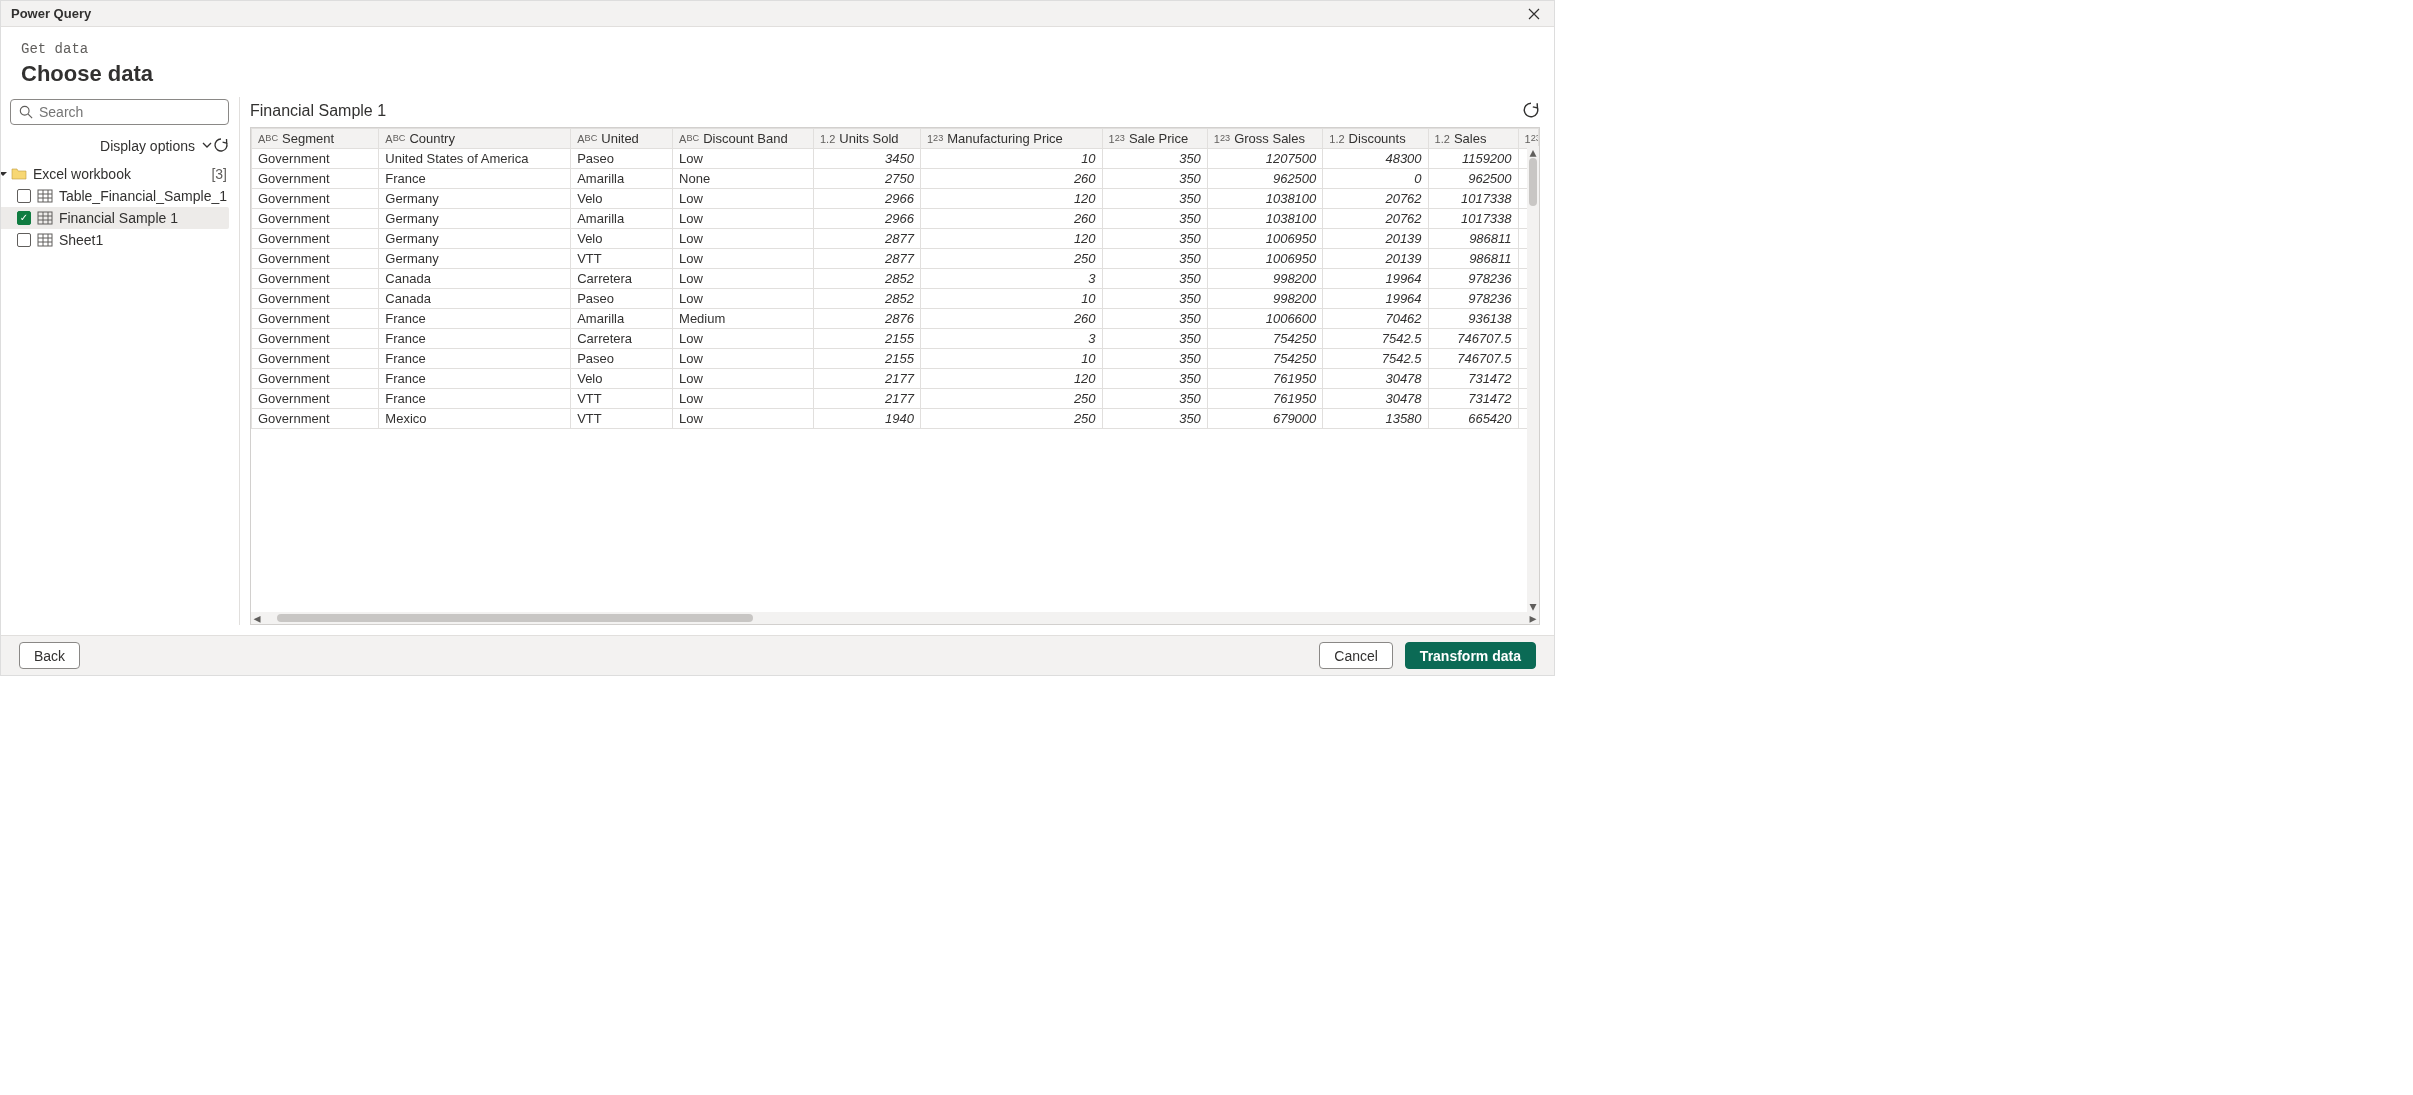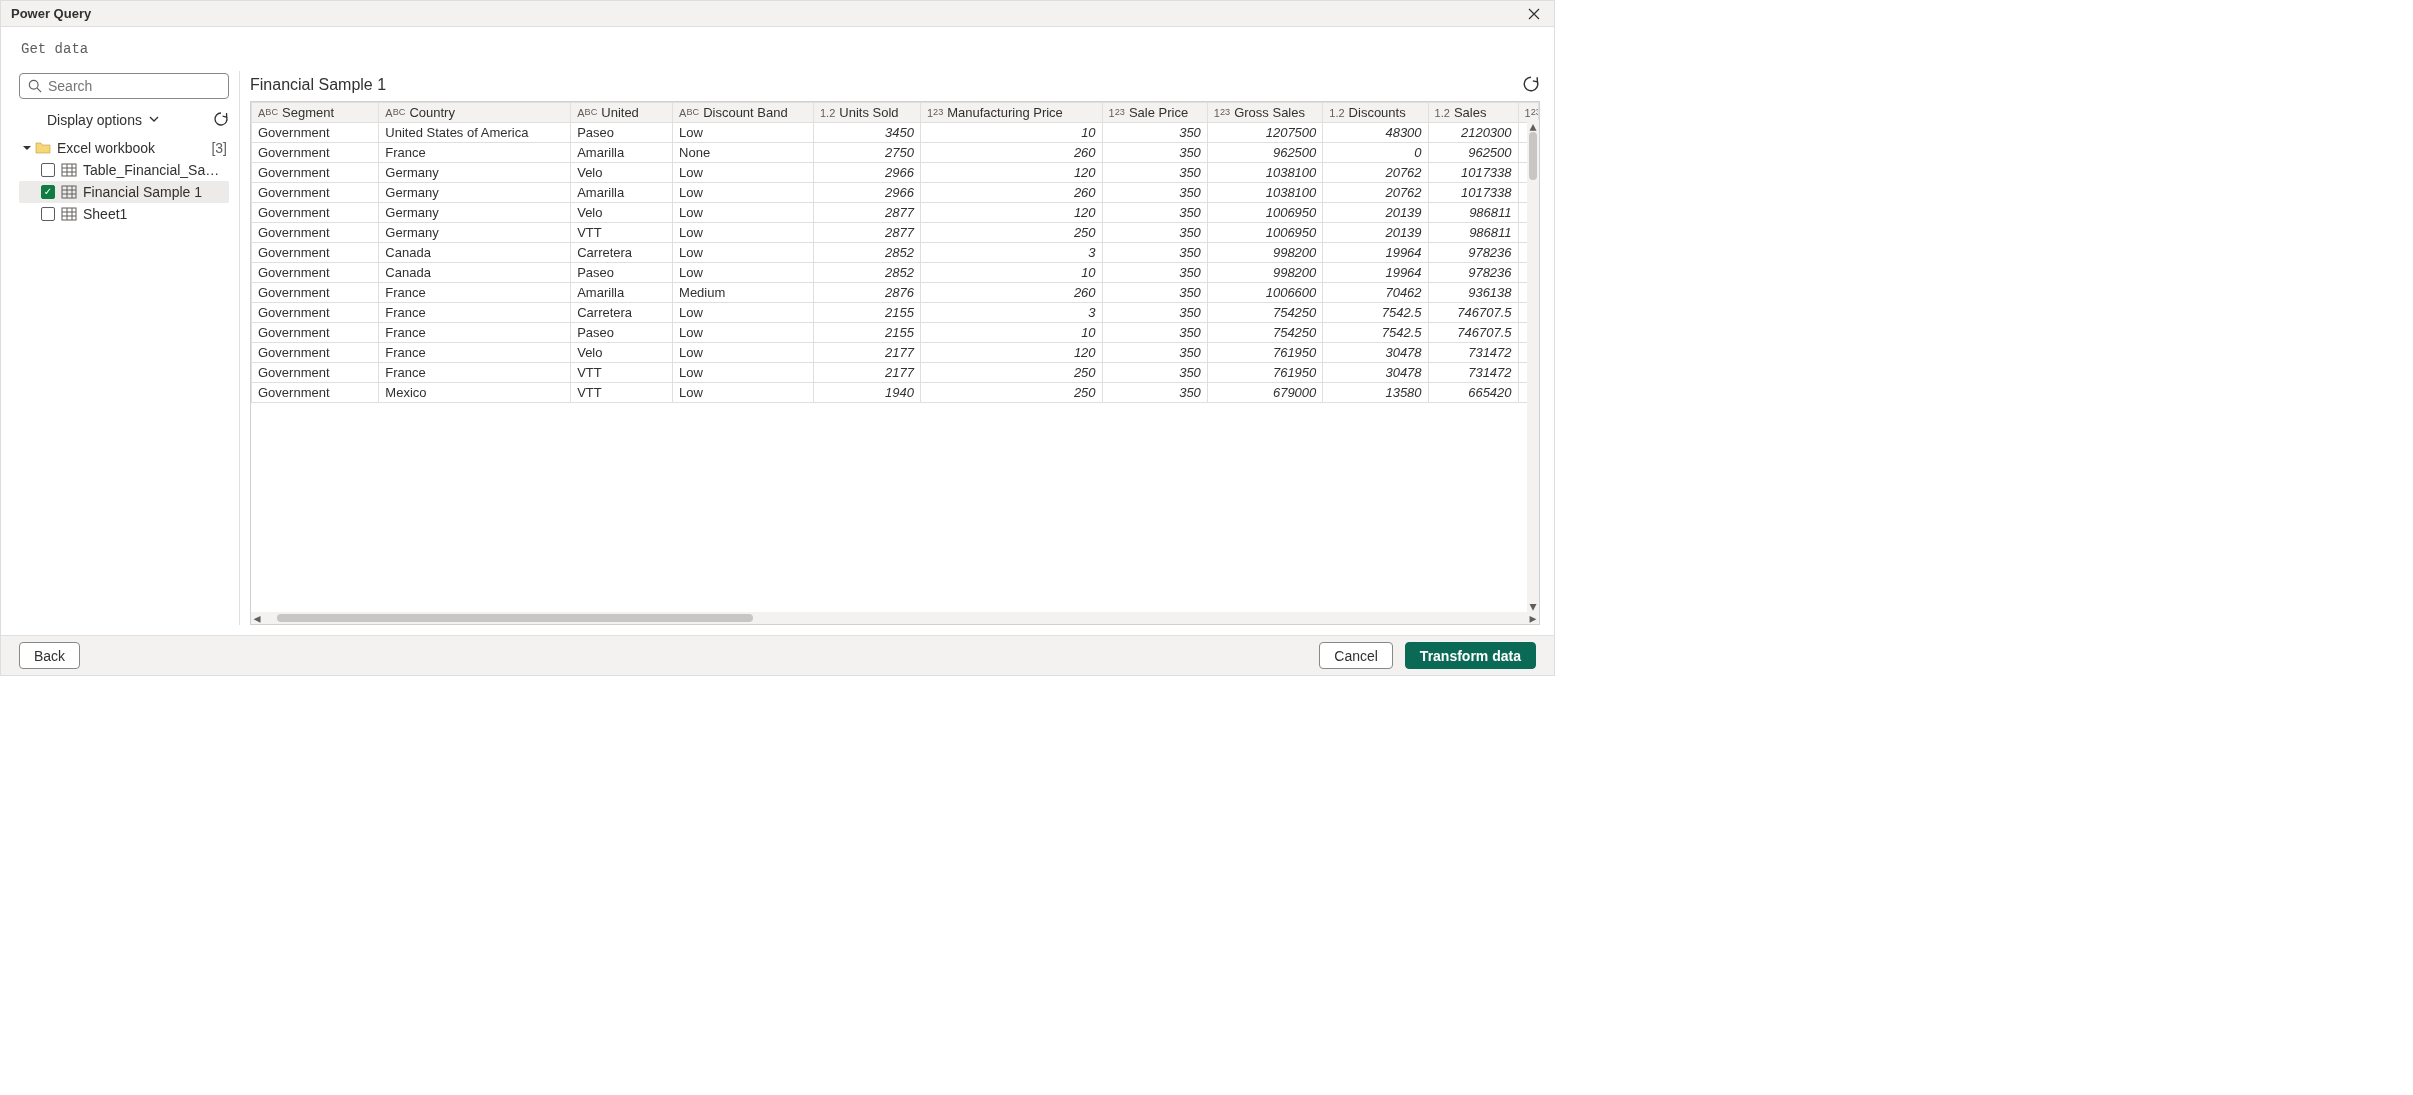--- a/index.html
+++ b/index.html
@@ -5,21 +5,21 @@
     * { margin:0; padding:0; box-sizing:border-box; font-family:"Segoe UI","Segoe UI Web",-apple-system,BlinkMacSystemFont,sans-serif; }
     body { background:#fff; color:#323130; font-size:14px; }
     .window { width:1555px; height:676px; display:flex; flex-direction:column; border:1px solid #ddd; }
     .titlebar { height:26px; background:#f3f2f1; border-bottom:1px solid #e1dfdd; display:flex; align-items:center; padding:0 10px; }
     .titlebar .title { font-size:13px; font-weight:600; }
     .titlebar .close { margin-left:auto; cursor:pointer; width:20px; height:20px; display:flex; align-items:center; justify-content:center; }
     .header-area { padding:14px 20px 10px 20px; background:#fff; }
     .breadcrumb { font-size:14px; color:#605e5c; margin-bottom:4px;font-family:Liberation Mono, monospace; }
     .page-title { font-size:22px; font-weight:600; color:#323130; }
     .content-row { flex:1; display:flex; padding:0 14px 10px 18px; overflow:hidden; gap:10px; }
-    .left-pane { width:210px; display:flex; flex-direction:column; padding-top:2px; }
+    .left-pane { width:210px; display:flex; flex-direction:column; padding-top:2px;align-items:flex-end; }
     .search-box { position:relative; border:1px solid #8a8886; border-radius:4px; height:26px; display:flex; align-items:center; padding:0 8px; margin-bottom:8px; }
     .search-box svg { flex-shrink:0; }
     .search-box input { border:none; outline:none; flex:1; margin-left:6px; font-size:14px; color:#605e5c; background:transparent; }
     .display-row { display:flex; align-items:center; font-size:14px; color:#323130; height:26px; margin-bottom:4px;margin-left:28px; }
     .display-row .label { }
     .display-row .chev { margin-left:6px; }
     .display-row .refresh { margin-left:auto; cursor:pointer; }
     .tree { font-size:14px; }
     .tree-row { display:flex; align-items:center; height:22px; padding:0 2px; cursor:pointer; border-radius:2px; }
     .tree-row.root { font-size:14px; }
@@ -66,20 +66,21 @@
     <span class="title">Power Query</span>
     <span class="close">
       <svg width="12" height="12" viewBox="0 0 12 12">
           <path d="M1 1 L11 11 M11 1 L1 11" stroke="#323130" stroke-width="1.2"></path>
         </svg>
     </span>
   </div>
 
   <div class="header-area">
     <div class="breadcrumb">Get data</div>
+    <div class="page-title">Choose data</div>
   </div>
 
   <div class="content-row">
 
     <div class="left-pane">
       <div class="search-box">
         <svg width="14" height="14" viewBox="0 0 16 16">
             <circle cx="6.5" cy="6.5" r="5" stroke="#605e5c" stroke-width="1.3" fill="none"></circle>
             <line x1="10.5" y1="10.5" x2="15" y2="15" stroke="#605e5c" stroke-width="1.3"></line>
           </svg>
@@ -262,21 +263,21 @@
                 <tr>
                   <td>Government</td>
                   <td>United States of America</td>
                   <td>Paseo</td>
                   <td>Low</td>
                   <td class="num">3450</td>
                   <td class="num">10</td>
                   <td class="num">350</td>
                   <td class="num">1207500</td>
                   <td class="num">48300</td>
-                  <td class="num">2120300</td>
+                  <td class="num">1159200</td>
                   <td class="num"></td>
                 </tr>
                 <tr>
                   <td>Government</td>
                   <td>France</td>
                   <td>Amarilla</td>
                   <td>None</td>
                   <td class="num">2750</td>
                   <td class="num">260</td>
                   <td class="num">350</td>

